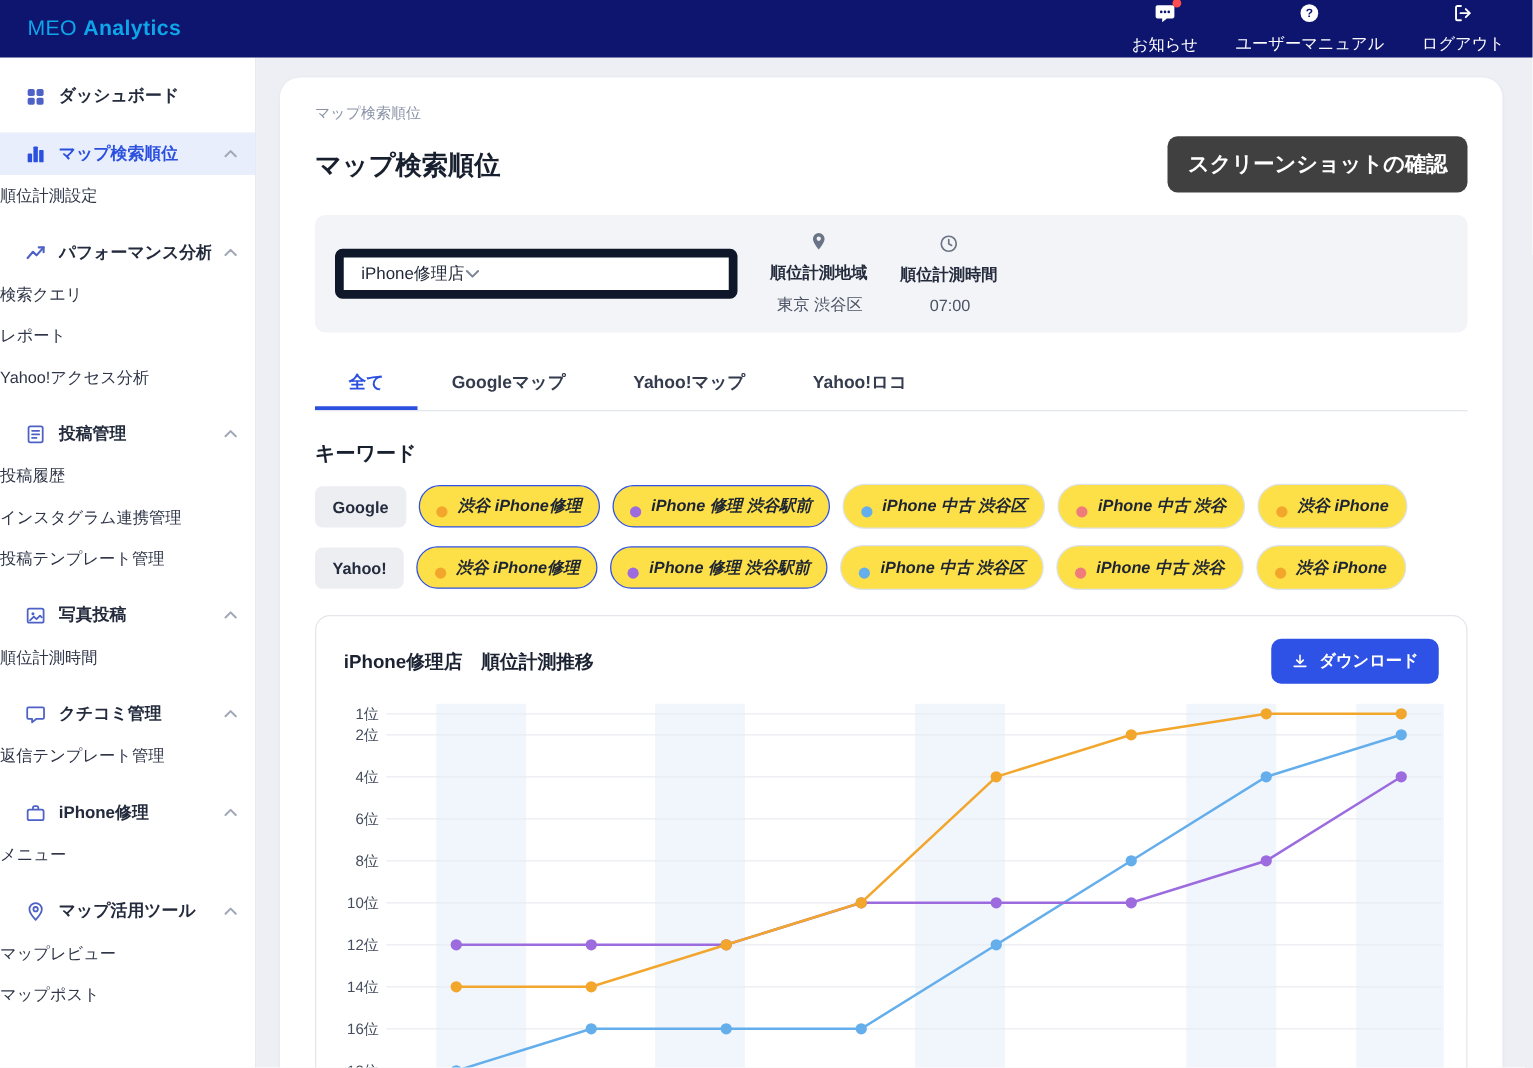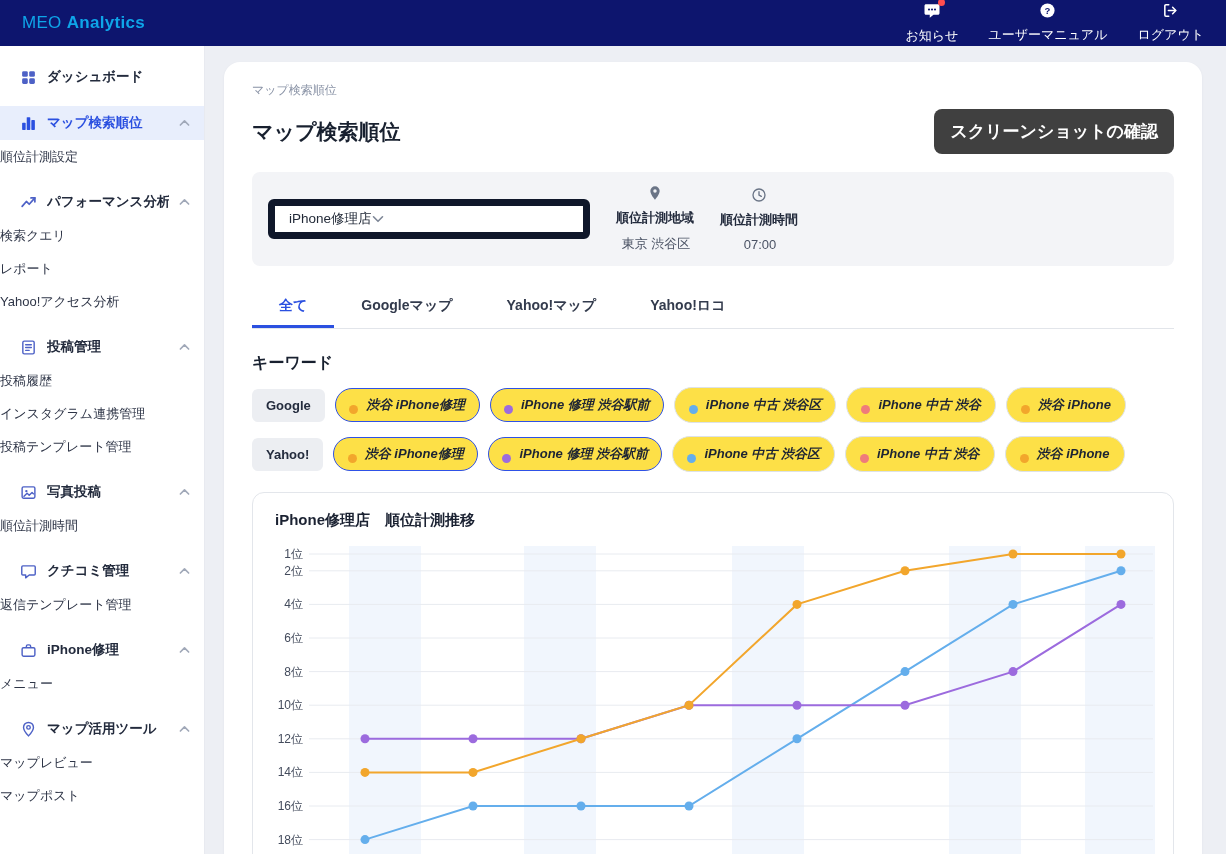--- a/index.html
+++ b/index.html
@@ -344,20 +344,30 @@
             <div class="chip">
               <span class="chip-dot" style="background:#F2A62C"></span>
               <span>渋谷 iPhone</span>
             </div>
           </div>
         </div>
 
       <div class="chart-card">
         <div class="chart-head">
           <div class="chart-title">iPhone修理店　順位計測推移</div>
+          <button class="btn-download">
+            <span style="display:inline-flex">
+              <svg width="14" height="14" viewBox="0 0 24 24" fill="none" stroke="#fff" stroke-width="2.2" stroke-linecap="round" stroke-linejoin="round">
+                  <path d="M12 4v10"></path>
+                  <path d="M7.5 10.5L12 15l4.5-4.5"></path>
+                  <path d="M4 19h16"></path>
+                </svg>
+            </span>
+            <span>ダウンロード</span>
+          </button>
         </div>
         <div class="chart-area" id="chart-area">
             <svg width="884" height="362" style="display: block;">
               <rect x="74" y="6" width="72" height="332" fill="#F1F6FD"></rect>
               <rect x="249" y="6" width="72" height="332" fill="#F1F6FD"></rect>
               <rect x="457" y="6" width="72" height="332" fill="#F1F6FD"></rect>
               <rect x="674" y="6" width="72" height="332" fill="#F1F6FD"></rect>
               <rect x="810" y="6" width="70" height="332" fill="#F1F6FD"></rect>
               <line x1="34" y1="14" x2="878" y2="14" stroke="#e8ebf0" stroke-width="1"></line>
               <text x="28" y="18" text-anchor="end" font-size="12" fill="#434b5c" font-family="Liberation Sans,sans-serif">1位</text>

